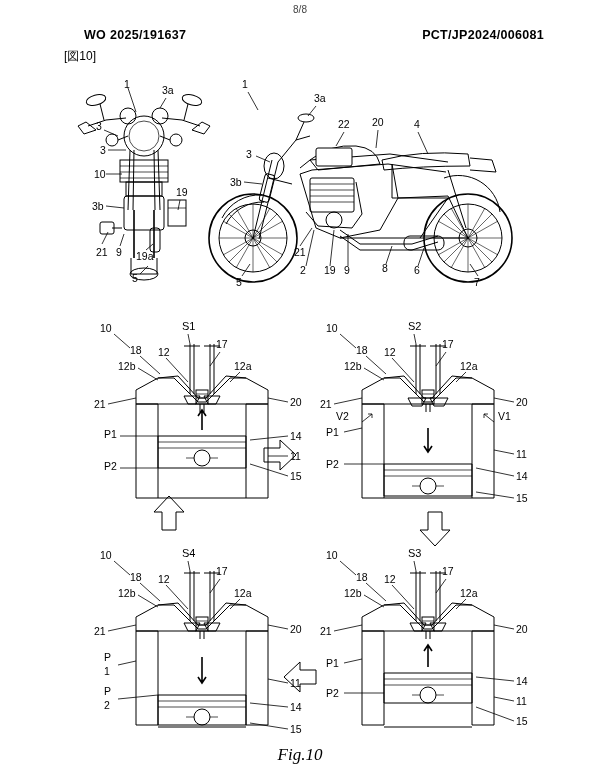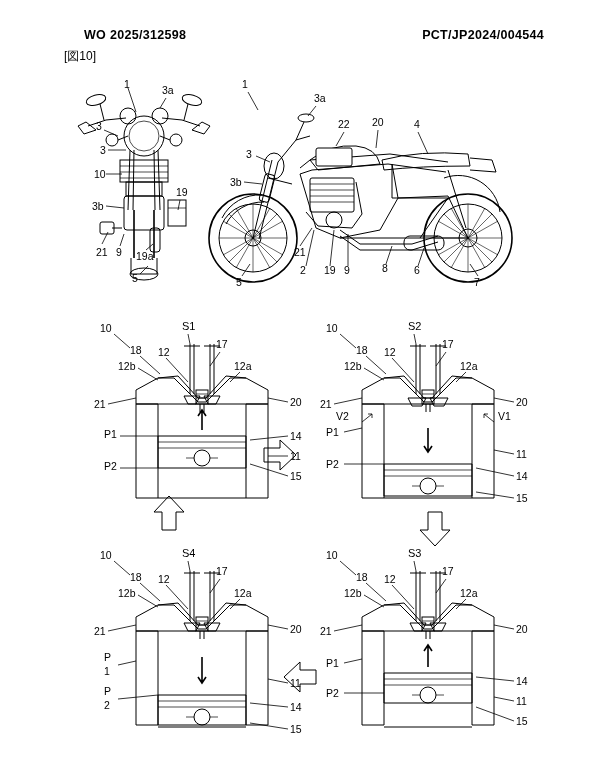--- a/index.html
+++ b/index.html
@@ -41,22 +41,23 @@
   .wht{fill:#fff;stroke:#000;stroke-width:1;}
   text{font-family:"Liberation Sans", sans-serif;font-size:10.5px;fill:#000;}
   .num{font-size:10.5px;}
   .st{font-size:11px;}
 </style>
 </head>
 <body>
 
 <div class="page">
 
-  <div class="hdr-left">WO 2025/312598</div>
-  <div class="hdr-right">PCT/JP2024/004544</div>
+  <div class="pagenum">8/8</div>
+  <div class="hdr-left">WO 2025/191637</div>
+  <div class="hdr-right">PCT/JP2024/006081</div>
   <div class="figlabel">[図10]</div>
 
   <svg width="600" height="240" viewBox="0 0 600 240" style="position:absolute;top:78px;left:0;">
 
     <g>
 
       <path class="ln" d="M88 48 L106 42 L126 40"></path>
       <path class="ln" d="M200 48 L182 42 L162 40"></path>
       <path class="ln" d="M86 44 L78 48 L84 56 L96 52 Z"></path>
       <path class="ln" d="M202 44 L210 48 L204 56 L192 52 Z"></path>
@@ -468,13 +469,14 @@
 
     <g>
       <path class="ln" d="M316 352 L316 366 L300 366 L300 374 L284 359 L300 344 L300 352 Z" fill="#fff"></path>
     </g>
 
     <g>
       <path class="ln" d="M162 212 L176 212 L176 194 L184 194 L169 178 L154 194 L162 194 Z" fill="#fff"></path>
     </g>
   </svg>
 
+  <div class="figcaption">Fig.10</div>
 </div>
 
 </body></html>

